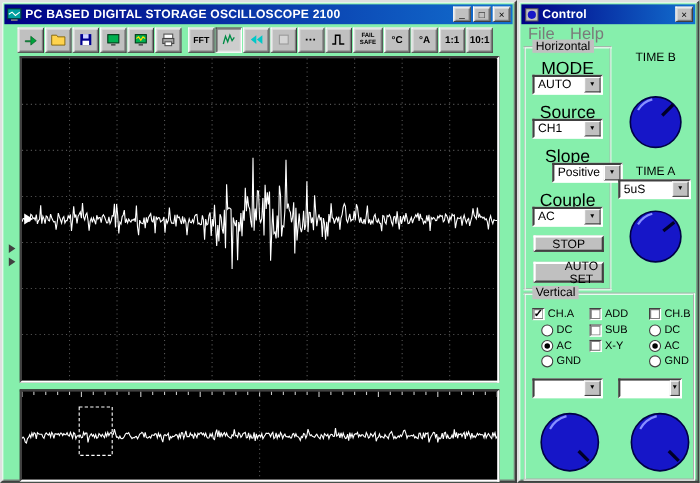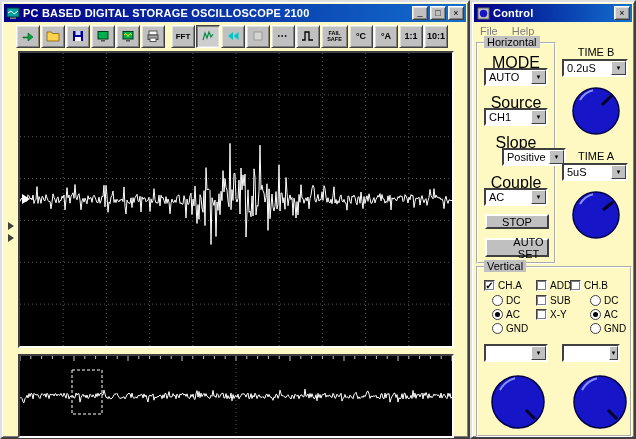--- a/index.html
+++ b/index.html
@@ -1,19 +1,19 @@
 <!DOCTYPE html>
 <html><head>
 <meta charset="utf-8">
 <style>
   * { margin:0; padding:0; box-sizing:border-box; }
   body { background:#c0c0c0; font-family:"Liberation Sans", sans-serif; }
   #app { position:relative; width:636px; height:439px; background:#c0c0c0; overflow:hidden; font-size:11px; color:#000; }
 
-  .window { position:absolute; background:#fef9c3; border:2px solid; border-color:#dfdfdf #404040 #404040 #dfdfdf; box-shadow: inset 1px 1px 0 #ffffff, inset -1px -1px 0 #808080; }
+  .window { position:absolute; background:#86efac; border:2px solid; border-color:#dfdfdf #404040 #404040 #dfdfdf; box-shadow: inset 1px 1px 0 #ffffff, inset -1px -1px 0 #808080; }
   .main-window { left:0; top:0; width:470px; height:439px; }
   .control-window { left:470px; top:0; width:166px; height:439px; }
 
   .titlebar { position:absolute; left:2px; top:2px; right:2px; height:18px; background:linear-gradient(90deg,#000085,#1270cf); display:flex; align-items:center; padding:0 2px; color:#fff; }
   .title-icon { width:14px; height:14px; display:flex; align-items:center; justify-content:center; }
   .title-text { font-weight:bold; font-size:11px; margin-left:3px; flex:1; white-space:nowrap; overflow:hidden; letter-spacing:.2px; }
   .win-buttons { display:flex; gap:2px; }
   .winbtn { width:16px; height:14px; background:#c0c0c0; border:1px solid; border-color:#ffffff #404040 #404040 #ffffff; box-shadow: inset 1px 1px 0 #dfdfdf, inset -1px -1px 0 #808080; font-size:9px; display:flex; align-items:center; justify-content:center; padding:0; cursor:default; line-height:9px; }
   .winbtn .g { transform:translateY(-1px); }
 
@@ -31,21 +31,21 @@
 
   .scope-main { position:absolute; left:16px; top:49px; width:436px; height:297px; background:#000; border:2px solid; border-color:#404040 #ffffff #ffffff #404040; }
   .scope-overview { position:absolute; left:16px; top:352px; width:436px; height:84px; background:#000; border:2px solid; border-color:#404040 #ffffff #ffffff #404040; }
   .grid { stroke:#565656; stroke-width:1; stroke-dasharray:1 3; fill:none; }
   .tick { stroke:#c8c8c8; stroke-width:1; }
   .wave { fill:none; stroke-width:1; }
   .sel { fill:none; stroke:#ffffff; stroke-width:1; stroke-dasharray:3 2; }
   .trigger-marker { position:absolute; left:2px; top:141px; width:0; height:0; border-left:8px solid #ffffff; border-top:5px solid transparent; border-bottom:5px solid transparent; }
 
   .menubar { position:absolute; left:2px; top:21px; right:2px; height:15px; display:flex; align-items:center; gap:14px; padding-left:6px; color:#7a7a7a; }
-  .menu-item { font-size:11px; }
+  .menu-item { font-size:15px; }
 
   .groupbox { position:absolute; border:2px groove #ffffff; }
   .group-label { position:absolute; top:-8px; left:6px; background:#c0c0c0; padding:0 3px; font-size:11px; }
 
   .ctl-label { position:absolute; width:100%; text-align:center; font-size:16px; }
   .free-label { position:absolute; text-align:center; font-size:11px; }
 
   .combo { position:absolute; height:18px; background:#ffffff; border:2px solid; border-color:#404040 #ffffff #ffffff #404040; display:flex; align-items:stretch; }
   .combo .val { flex:1; font-size:11px; padding:1px 0 0 3px; white-space:nowrap; overflow:hidden; }
   .combo .dd { width:15px; background:#c0c0c0; border:1px solid; border-color:#ffffff #404040 #404040 #ffffff; display:flex; align-items:center; justify-content:center; font-size:6px; color:#000; }
@@ -298,24 +298,20 @@
       <div class="combo" style="left:6px; top:144px; width:64px;">
         <span class="val">AC</span>
         <span class="dd">▼</span>
       </div>
 
       <button class="push-btn" style="left:7px; top:170px; width:64px; height:15px;">STOP</button>
       <button class="push-btn" style="left:7px; top:194px; width:64px; height:19px;padding-left:23px;">AUTO SET</button>
     </div>
 
     <div class="free-label" style="left:88px; top:44px; width:72px;">TIME B</div>
-    <div class="combo" style="left:90px; top:57px; width:66px;">
-      <span class="val">0.2uS</span>
-      <span class="dd">▼</span>
-    </div>
     <svg class="knob" style="left:99px; top:84px;" width="50" height="50" viewBox="0 0 50 50">
       <circle cx="25" cy="25" r="23" fill="#1616c8" stroke="#000046" stroke-width="1.5"></circle>
       <path d="M9 14 A21 21 0 0 1 22 4.3" stroke="#8890ff" stroke-width="2" fill="none"></path>
       <line x1="31" y1="19" x2="41" y2="9" stroke="#000028" stroke-width="3"></line>
     </svg>
 
     <div class="free-label" style="left:88px; top:148px; width:72px;">TIME A</div>
     <div class="combo" style="left:90px; top:161px; width:66px;">
       <span class="val">5uS</span>
       <span class="dd">▼</span>
@@ -332,21 +328,21 @@
       <div class="opt" style="left:6px; top:12px;">
         <span class="cbox">
             <span>✓</span>
           </span>
         <span>CH.A</span>
       </div>
       <div class="opt" style="left:58px; top:12px;">
         <span class="cbox"></span>
         <span>ADD</span>
       </div>
-      <div class="opt" style="left:92px; top:12px;justify-content:space-between;">
+      <div class="opt" style="left:112px; top:12px;justify-content:space-between;">
         <span class="cbox"></span>
         <span>CH.B</span>
       </div>
 
       <div class="opt" style="left:14px; top:27px;">
         <span class="rad"></span>
         <span>DC</span>
       </div>
       <div class="opt" style="left:58px; top:27px;">
         <span class="cbox"></span>

